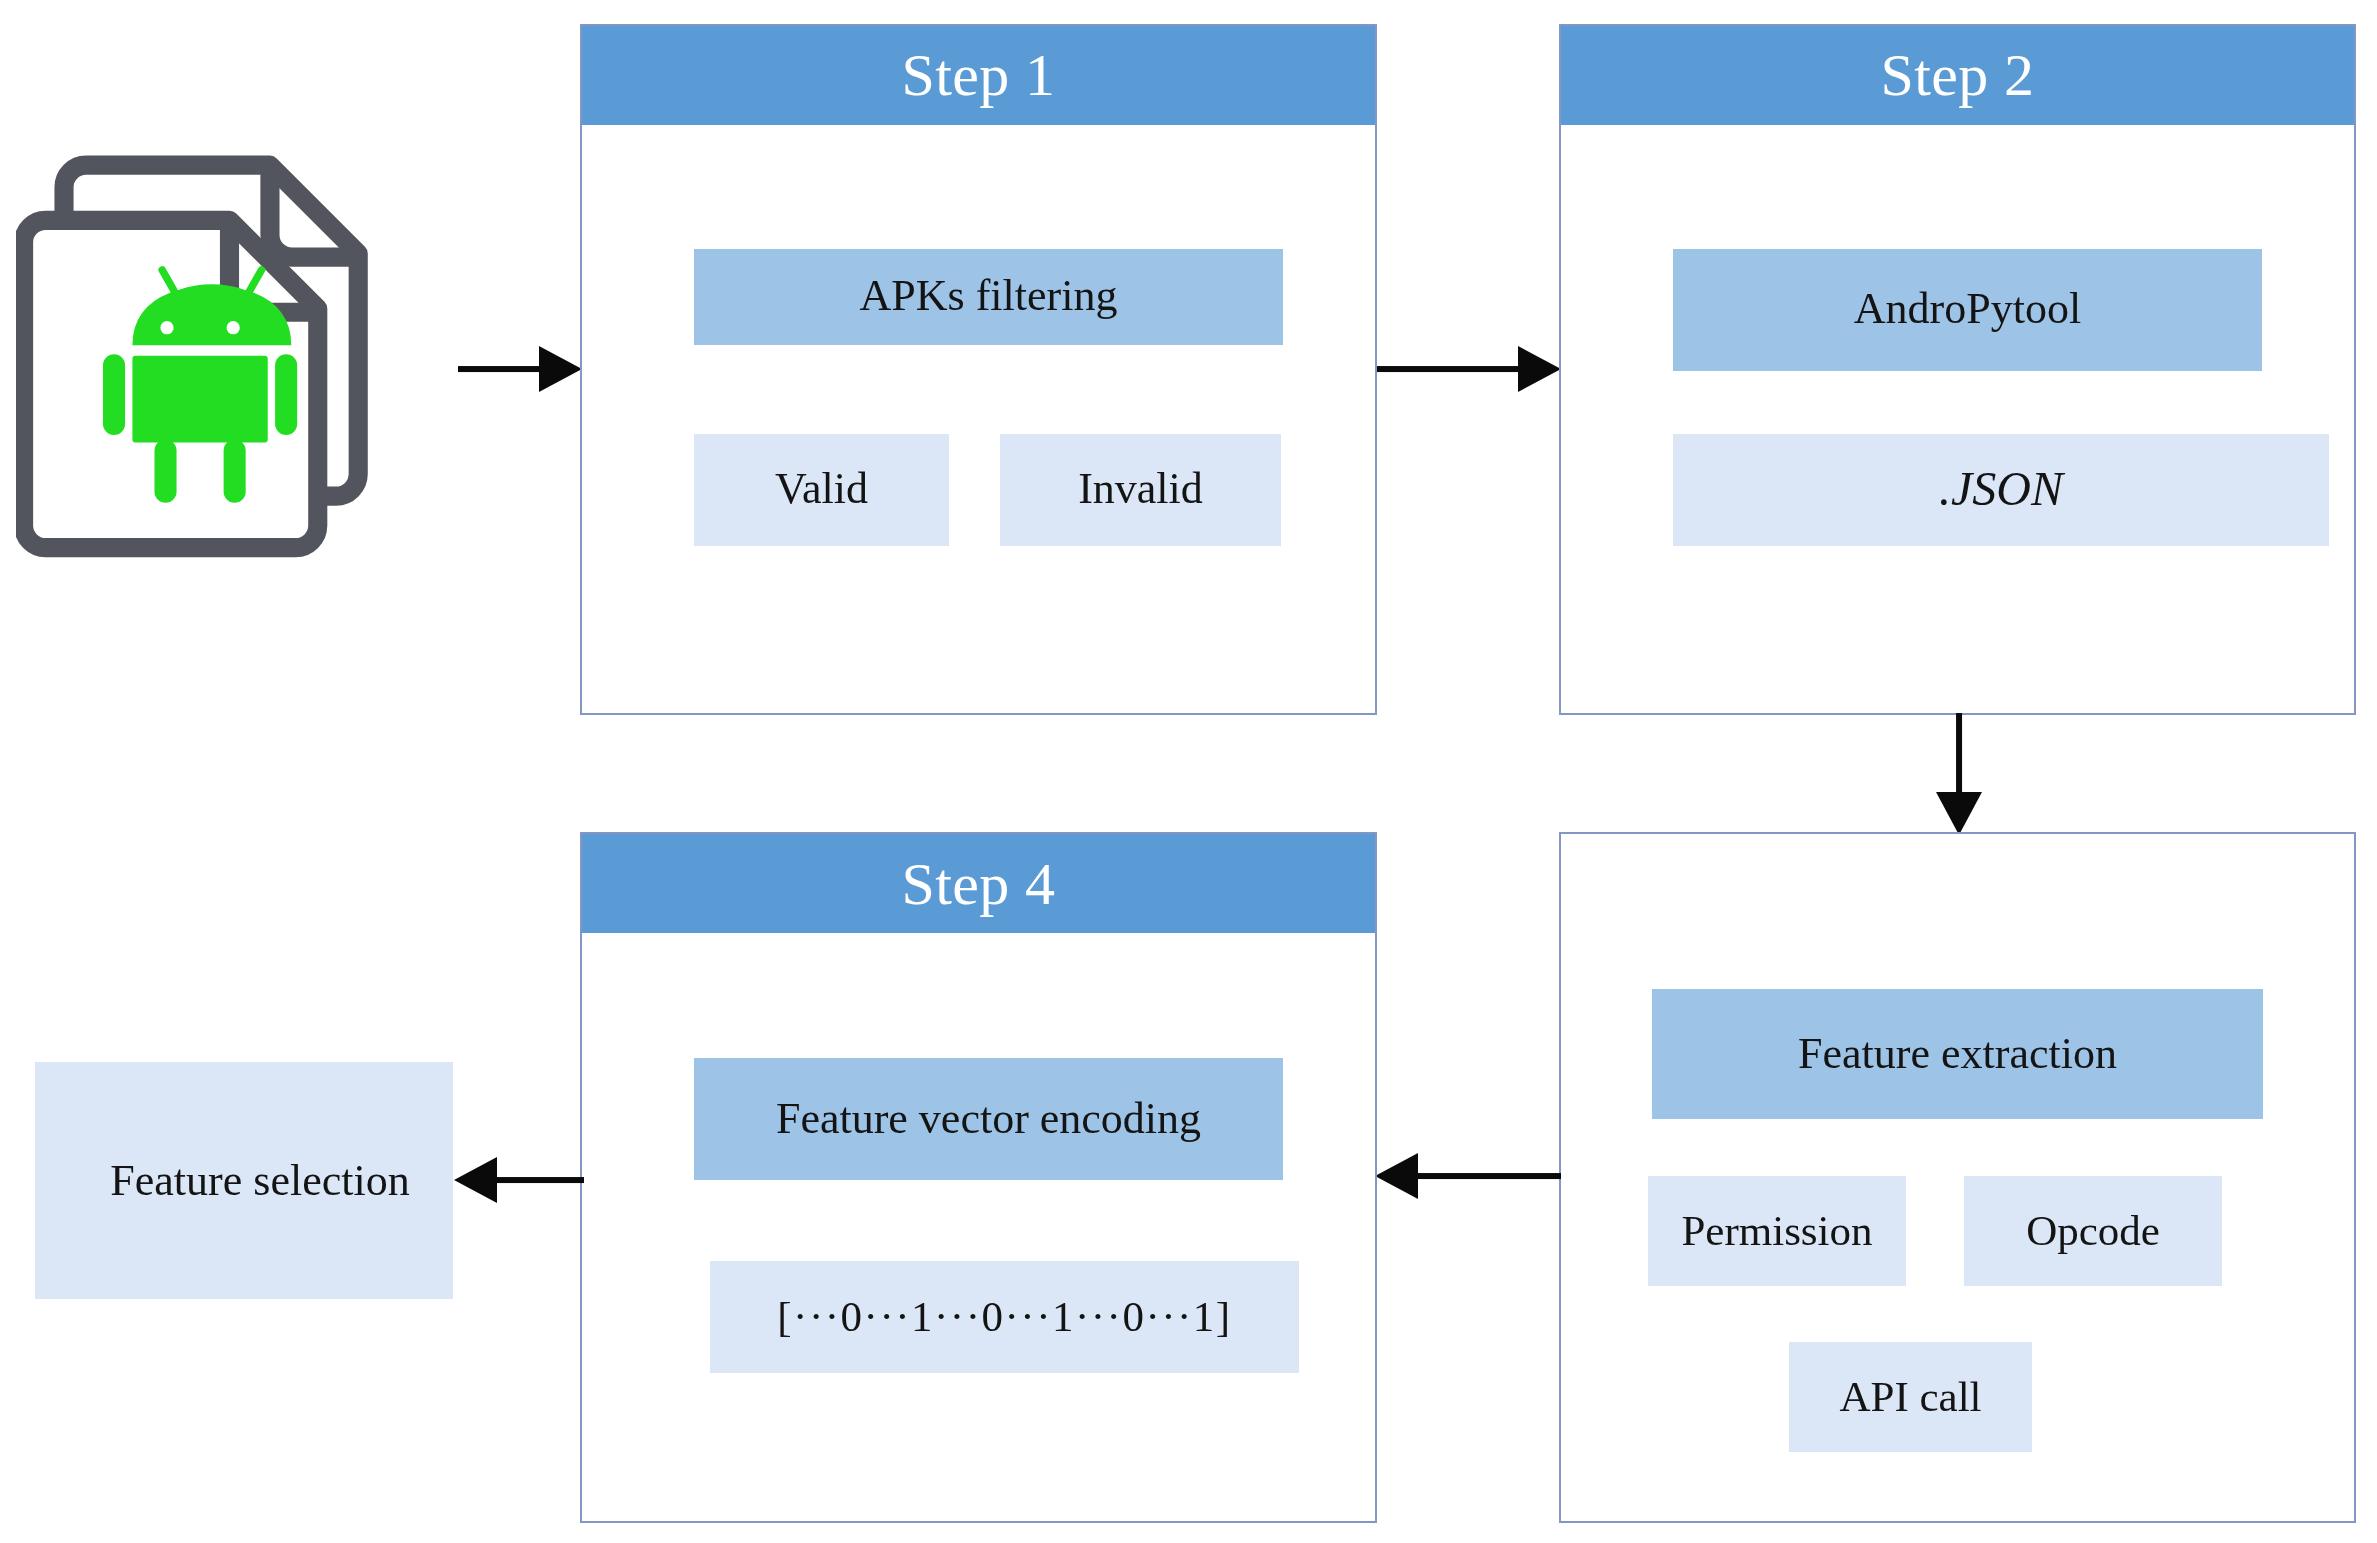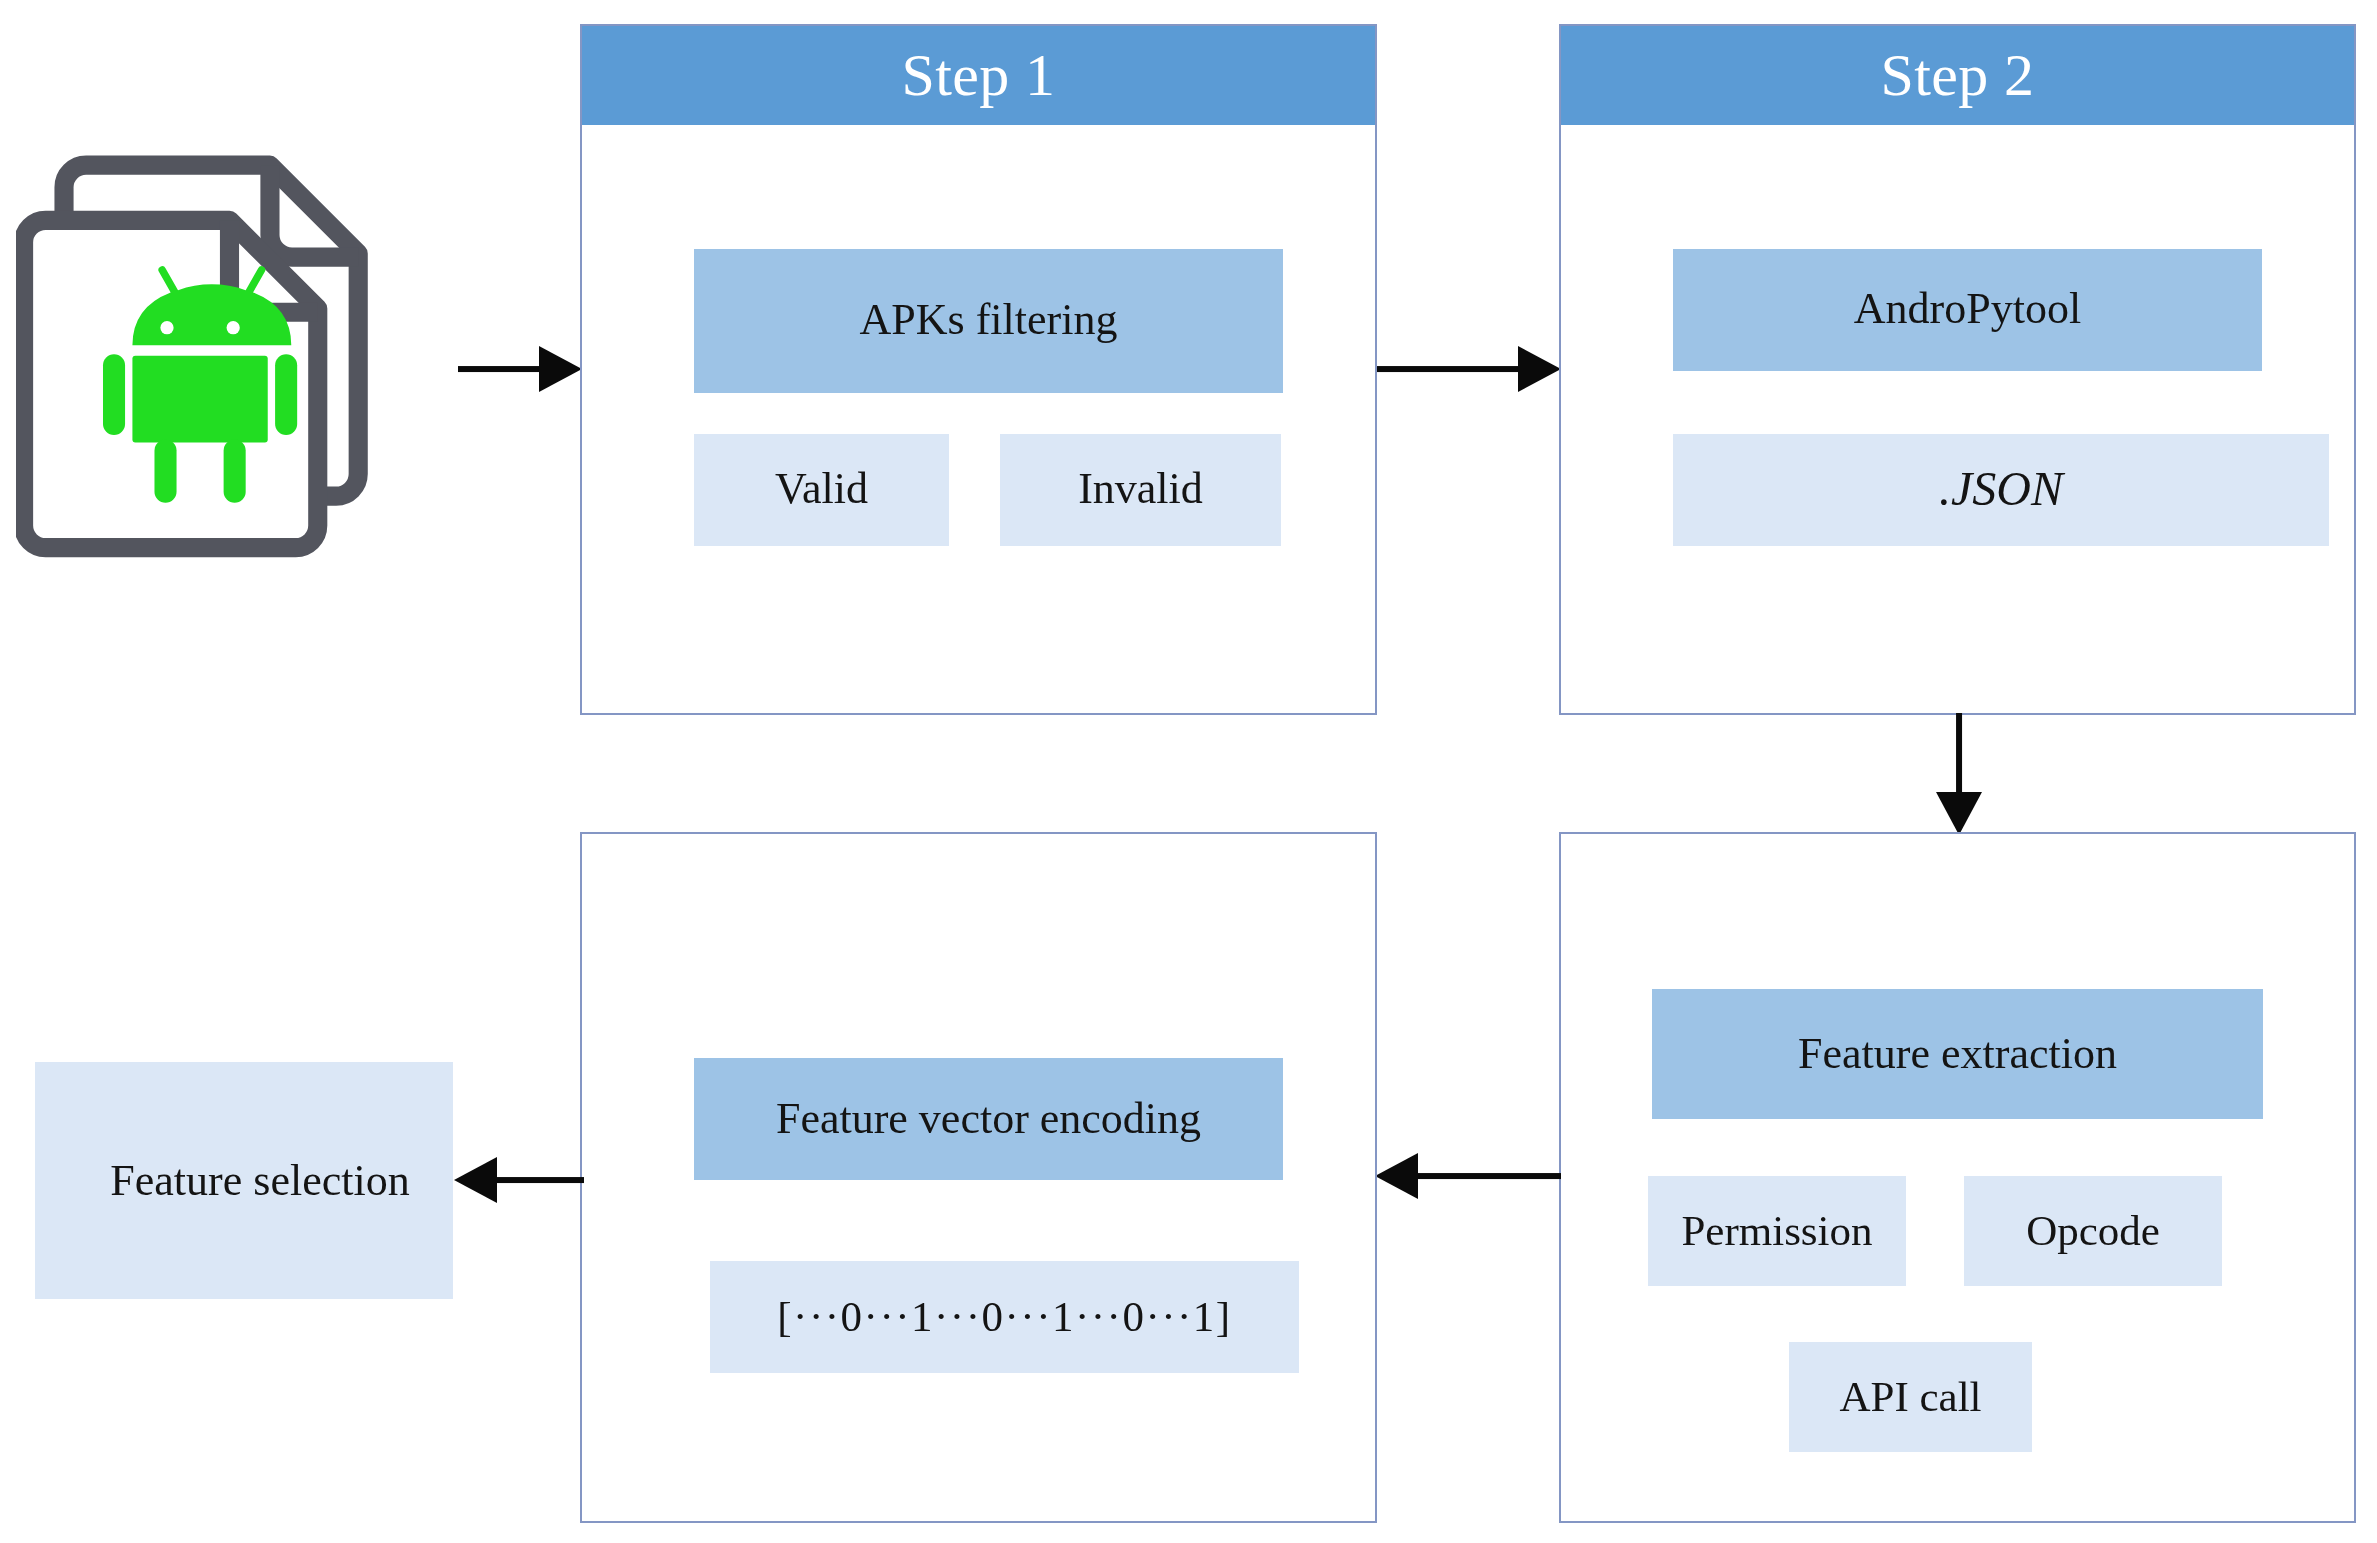--- a/index.html
+++ b/index.html
@@ -165,21 +165,21 @@
   <div class="arrow-h" style="left:458px; top:346px; width:124px; height:46px;">
     <div class="arrow-line-h" style="left:0; width:88px;"></div>
     <div class="head-right"></div>
   </div>
 
   <div class="step-panel" style="left:580px; top:23.6px; width:797px; height:691px;">
     <div class="step-header">
       <span>Step 1</span>
     </div>
     <div class="step-body">
-      <div class="box box-primary" style="left:112px; top:124px; width:589px; height:144px; font-size:44px;">
+      <div class="box box-primary" style="left:112px; top:124px; width:589px; height:96px; font-size:44px;">
         <span>APKs filtering</span>
       </div>
       <div class="box box-secondary" style="left:112px; top:309px; width:255px; height:112px; font-size:44px;">
         <span>Valid</span>
       </div>
       <div class="box box-secondary" style="left:418px; top:309px; width:281px; height:112px; font-size:44px;">
         <span>Invalid</span>
       </div>
     </div>
   </div>
@@ -224,20 +224,23 @@
       </div>
     </div>
   </div>
 
   <div class="arrow-h" style="left:1375px; top:1153px; width:186px; height:46px;">
     <div class="arrow-line-h" style="right:0; width:147px;"></div>
     <div class="head-left"></div>
   </div>
 
   <div class="step-panel" style="left:580px; top:832px; width:797px; height:691px;">
+    <div class="step-header">
+      <span>Step 4</span>
+    </div>
     <div class="step-body">
       <div class="box box-primary" style="left:112px; top:125px; width:589px; height:122px; font-size:44px;">
         <span>Feature vector encoding</span>
       </div>
       <div class="box box-secondary" style="left:128px; top:328px; width:589px; height:112px; font-size:43px; letter-spacing:1.5px;">
         <span>[···0···1···0···1···0···1]</span>
       </div>
     </div>
   </div>
 

